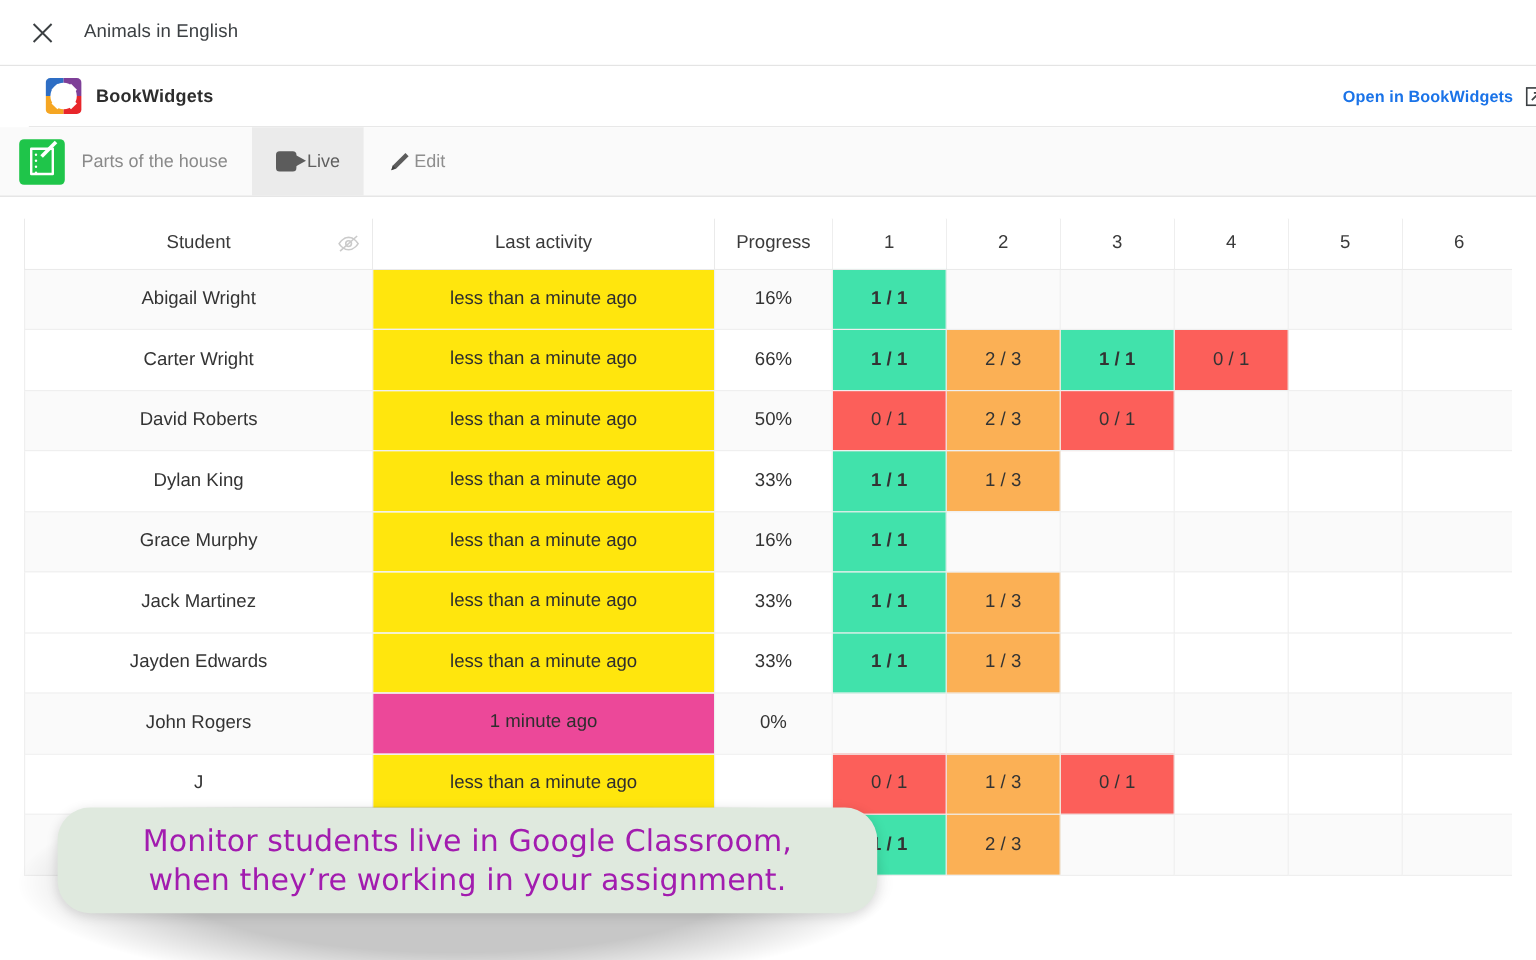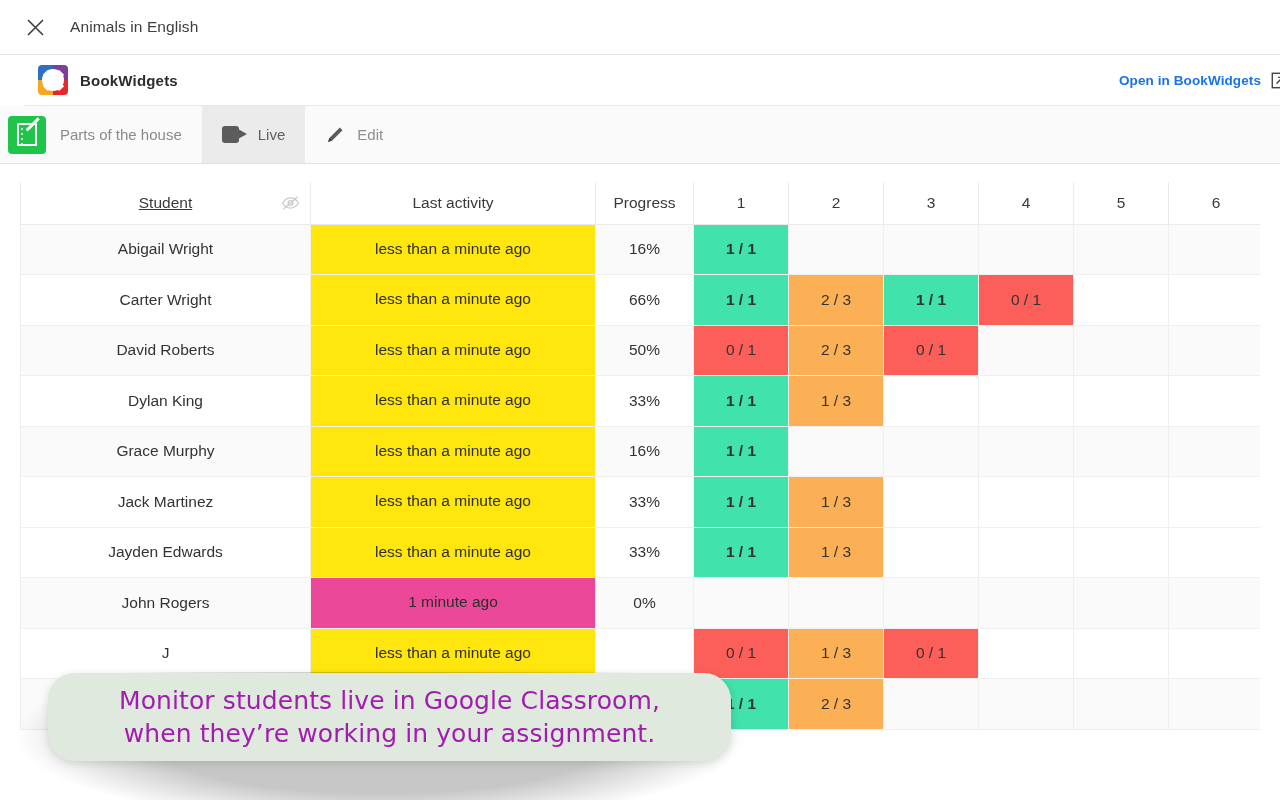--- a/index.html
+++ b/index.html
@@ -73,25 +73,25 @@
   .ext-icon { width: 17px; height: 17px; display:block; }
 
   
   .tabbar {
     height: 58px; width: 100%;
     display: flex; align-items: stretch;
     background: #fafafa;
     border-bottom: 1px solid #e0e0e0;
   }
   .tab {
-    display: flex; align-items: center; gap: 11px;
+    display: flex; align-items: center; gap: 1px;
     padding: 0 20px; cursor: pointer;
     font-size: 15px; color: #8e8e8e;
   }
-  .tab.title-tab { padding-left: 8px; gap: 14px; color: #8a8a8a; }
+  .tab.title-tab { padding-left: 16px; gap: 14px; color: #8a8a8a; }
   .tab.active { background: #ebebeb; color: #5f5f5f; }
   .tab-label { white-space: nowrap; }
   .widget-icon {
     width: 38px; height: 38px; border-radius: 4px;
     background: #1fc54a; position: relative; flex: none;
     display: flex; align-items: center; justify-content: center;
   }
   .widget-icon .sheet {
     width: 20px; height: 23px; border: 2px solid #fff; border-radius: 1px;
     position: relative;
@@ -117,21 +117,21 @@
   .table-wrap {
     position: absolute; left: 20px; top: 182px; right: 20px; bottom: 0;
     overflow: hidden;
   }
   table.live { border-collapse: collapse; width: 1240px; table-layout: fixed; }
   table.live th {
     height: 42px; font-weight: normal; font-size: 15.5px; color: #3a3a3a;
     background: #fff; border: 1px solid #eaeaea; border-top: none;
     vertical-align: middle; position: relative;
   }
-  th.col-student   { width: 290px; border-top: 4px solid #5a5a5a; text-decoration: underline; }
+  th.col-student   { width: 290px; border-top: 4px solid #5a5a5a; }
   th.col-activity  { width: 285px; }
   th.col-progress  { width: 98px; }
   th.col-q         { width: 95px; }
   .student-head { display: flex; align-items: center; justify-content: center; position: relative; }
   .eye-off {
     position: absolute; right: 10px; top: 50%; transform: translateY(-50%);
     width: 19px; height: 19px; opacity: .35; cursor: pointer;
   }
   table.live td {
     height: 50.5px; padding: 0; border: 1px solid #efefef;

